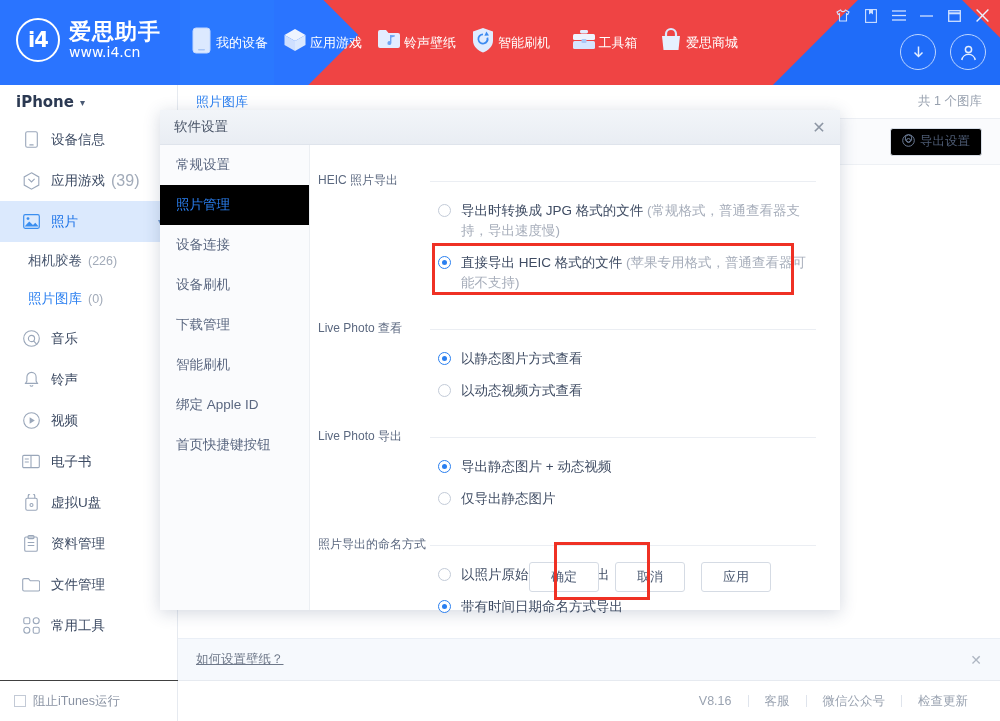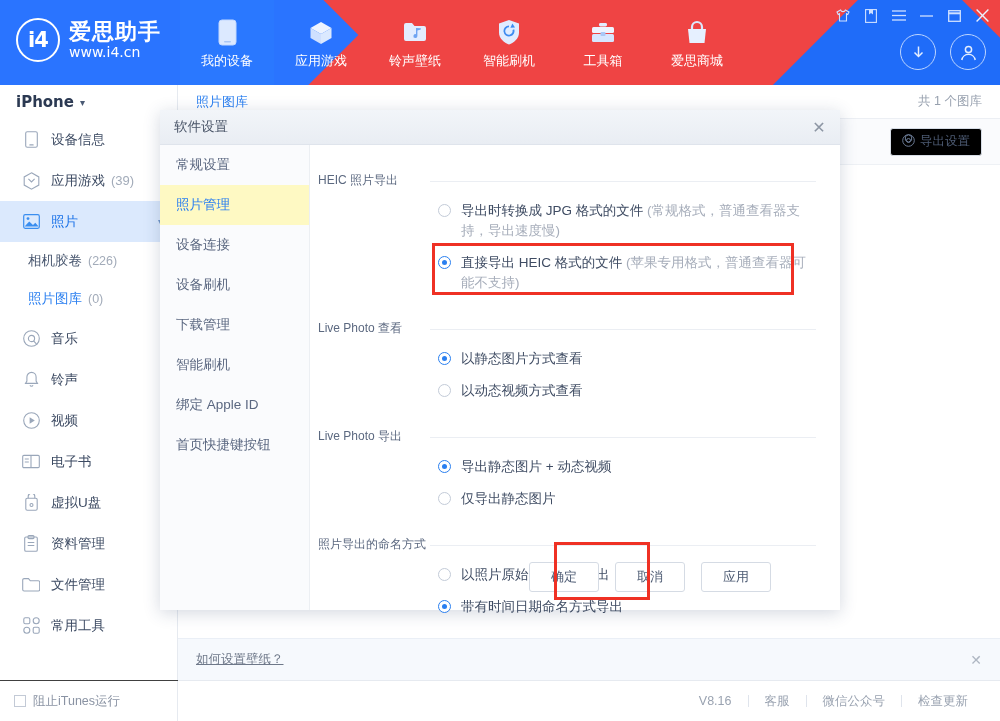--- a/index.html
+++ b/index.html
@@ -65,21 +65,21 @@
 
   .nav {
     position: absolute;
     left: 180px; top: 0;
     height: 85px;
     display: flex;
     z-index: 3;
   }
   .nav-item {
     width: 94px; height: 85px;
-    display: flex; flex-direction: column;
+    display: flex; flex-direction: row;
     align-items: center; justify-content: center;
     color: #ffffff;
     font-size: 13px;
     cursor: pointer;
     position: relative;
   }
   .nav-item.active { background: #2a78ff; }
   .nav-item .nicon {
     height: 30px; width: 30px;
     margin-bottom: 5px;
@@ -145,21 +145,21 @@
   }
   .side-item.active { background: #dbe9fd; color: #1a72e8; }
   .side-item .sicon {
     width: 18px; height: 18px;
     margin-right: 11px;
     display: flex; align-items: center; justify-content: center;
     color: #9aa7ba;
     flex: 0 0 auto;
   }
   .side-item.active .sicon { color: #3a8ef0; }
-  .side-item .count { color: #a2abb9; margin-left: 6px; font-size: 13px; }
+  .side-item .count { color: #a2abb9; margin-left: 6px; font-size: 16px; }
   .side-item .expand {
     position: absolute; right: 14px; font-size: 10px; color: #6f95c8;
   }
   .side-sub {
     height: 38px;
     display: flex; align-items: center;
     padding-left: 28px;
     font-size: 13.5px;
     color: #4a5870;
     cursor: pointer;
@@ -290,21 +290,21 @@
     flex: 0 0 auto;
   }
   .dlg-menu-item {
     height: 40px;
     display: flex; align-items: center;
     padding-left: 16px;
     font-size: 13.5px;
     color: #5a6780;
     cursor: pointer;
   }
-  .dlg-menu-item.active { background: #fef9c3; color: #2a7ff0; }
+  .dlg-menu-item.active { background: #000000; color: #2a7ff0; }
 
   .dlg-main {
     flex: 1;
     position: relative;
     padding: 0 24px 0 0;
   }
   .sec {
     display: flex;
     margin-top: 26px;
   }

